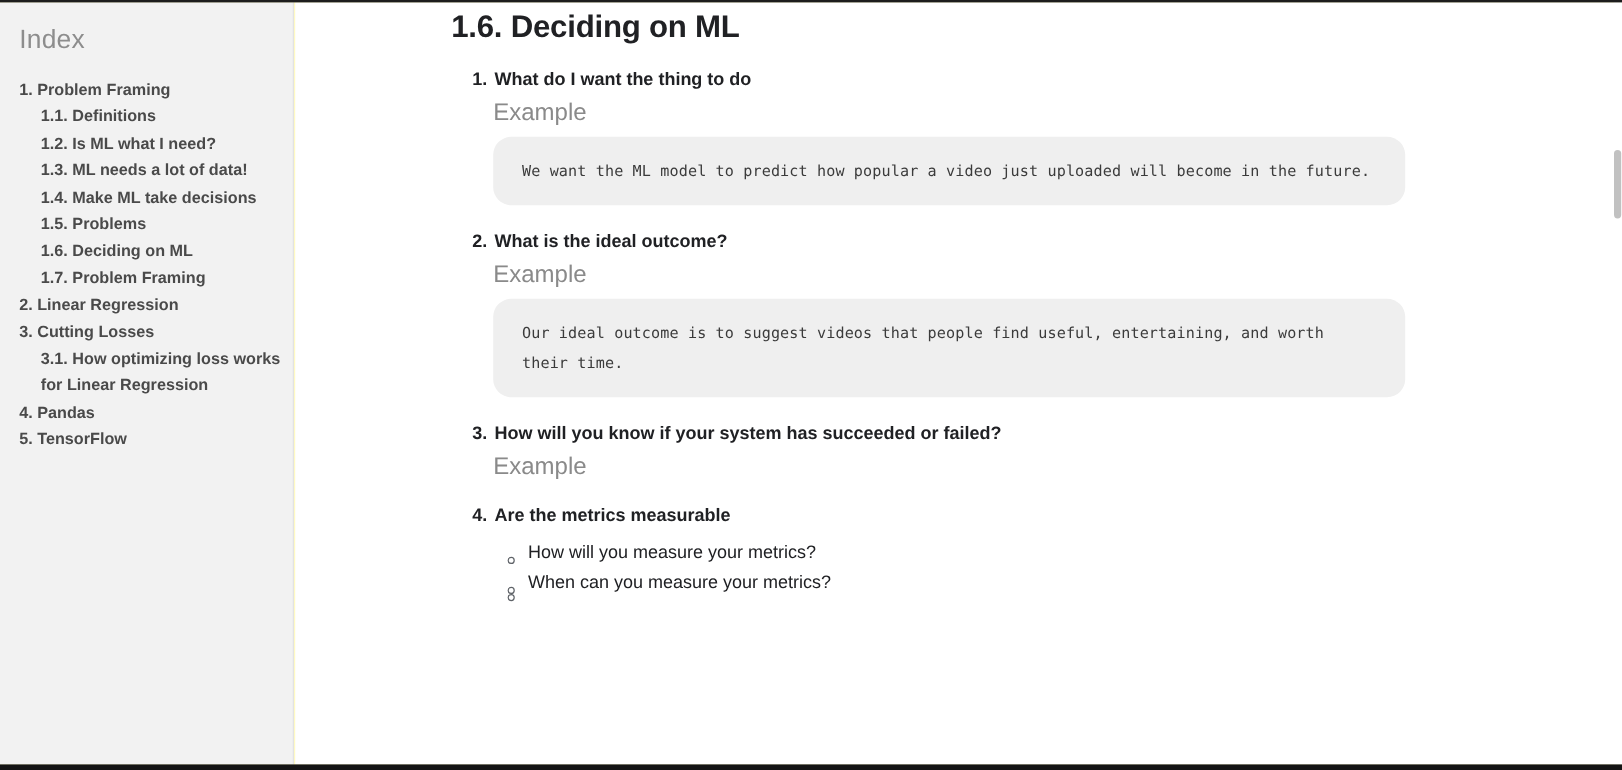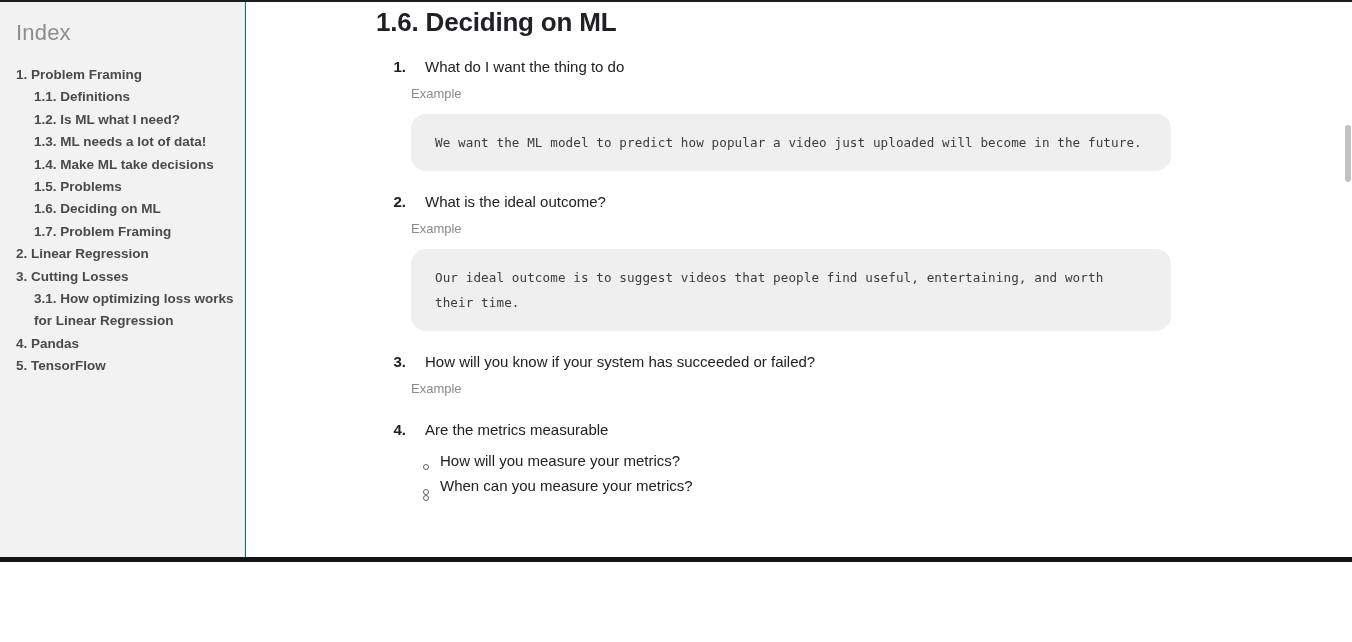--- a/index.html
+++ b/index.html
@@ -7,22 +7,22 @@
     margin: 0; padding: 0;
     width: 1352px; height: 642px;
     overflow: hidden;
     background: #ffffff;
     font-family: "Liberation Sans", sans-serif;
   }
 
   .viewport {
     position: relative;
     width: 1352px;
-    height: 562px;
-    background: #0f766e;
+    height: 642px;
+    background: #fef9c3;
     overflow: hidden;
   }
 
   
   .edge-top {
     position: absolute; top: 0; left: 0;
     width: 1352px; height: 2px;
     background: #1d1d1d;
     z-index: 30;
   }
@@ -104,27 +104,27 @@
     line-height: 22px;
   }
   .step-num {
     font-weight: 700;
     color: #202124;
     min-width: 18px;
     margin-right: 2px;
     text-align: right;
   }
   .step-text {
-    font-weight: 400;
-    color: #202124;
-    margin-left: 17px;
+    font-weight: 700;
+    color: #202124;
+    margin-left: 4px;
   }
 
   .example-label {
-    font-size: 13px;
+    font-size: 20px;
     color: #8a8a8a;
     margin: 6px 0 0 23px;
     line-height: 20px;
   }
 
   .codeblock {
     background: #efefef;
     border-radius: 15px;
     margin: 10px 0 0 23px;
     width: 760px;

